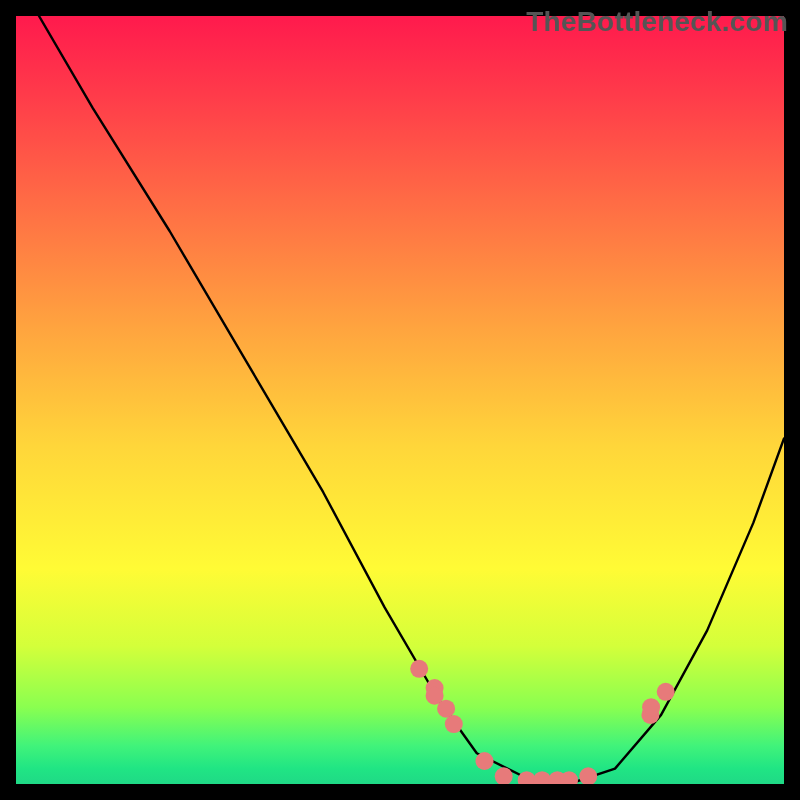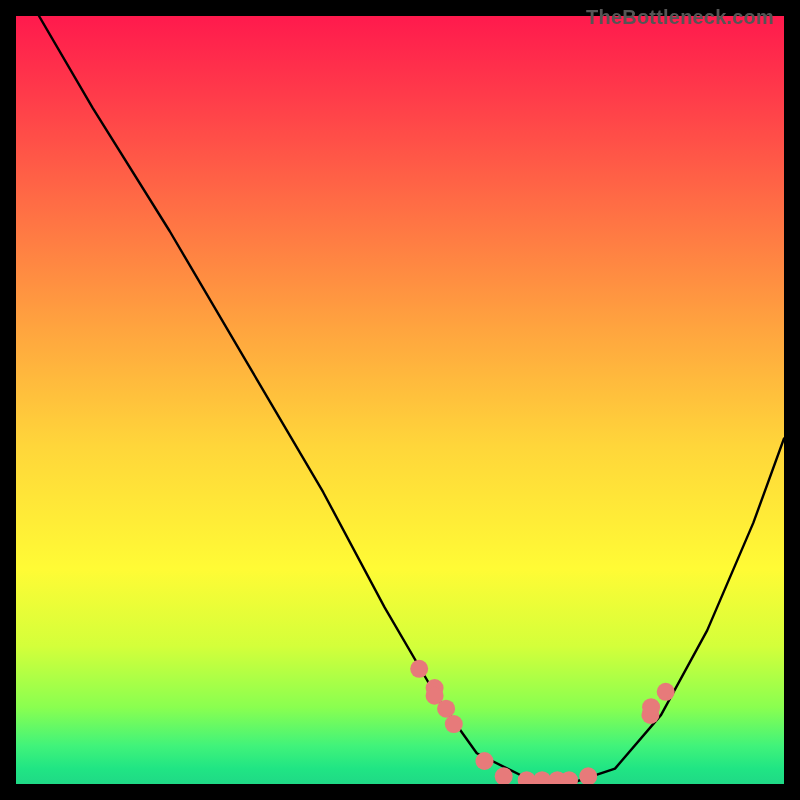--- a/index.html
+++ b/index.html
@@ -34,24 +34,24 @@
       #fffb35 72%,
       #d4ff3a 82%,
       #8aff50 90%,
       #41f37a 95%,
       #20e584 98%,
       #1fd986 100%
     );
   }
   .watermark {
     position: absolute;
-    right: 26px;
+    right: 12px;
     top: 6px;
     color: #555;
-    font-size: 20px;
+    font-size: 28px;
     font-weight: 600;
     letter-spacing: 0.2px;
     z-index: 30;
   }
   svg.overlay {
     position: absolute;
     left: 16px;
     top: 16px;
     width: 768px;
     height: 768px;

